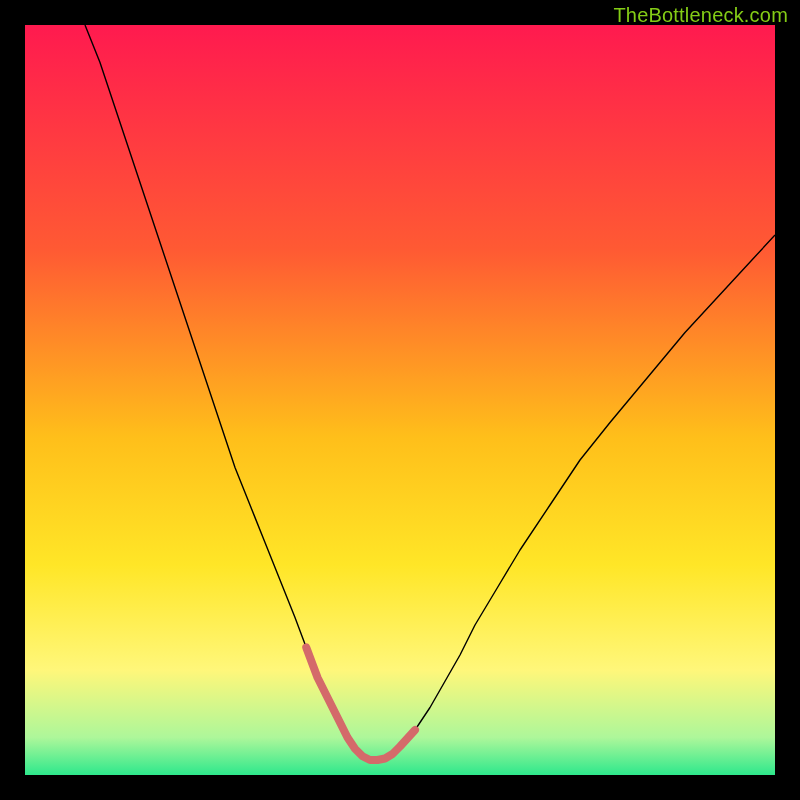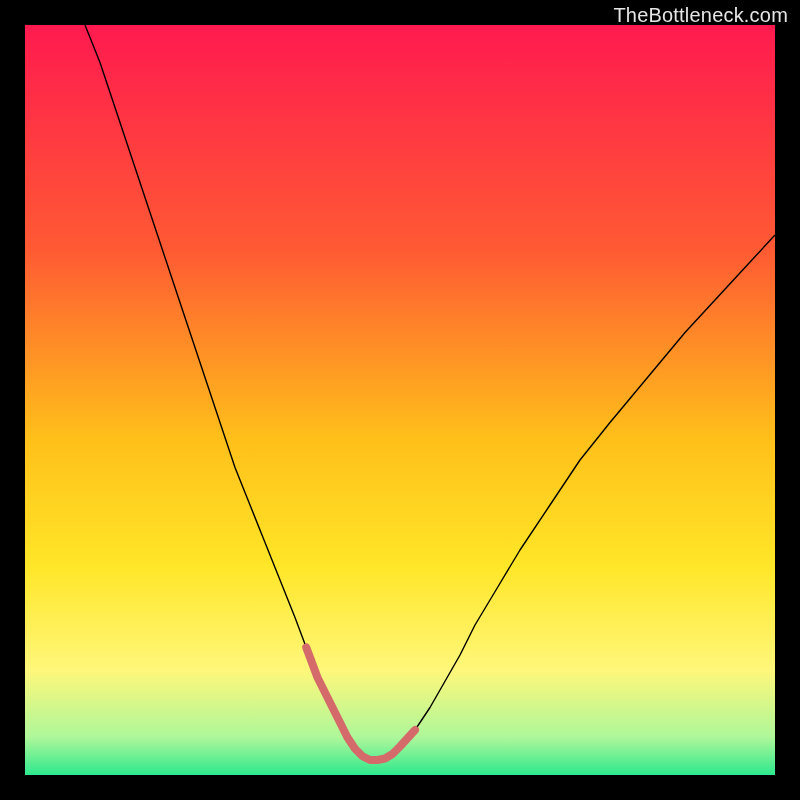--- a/index.html
+++ b/index.html
@@ -14,21 +14,21 @@
   .stage {
     position: relative;
     width: 800px;
     height: 800px;
     background: #000;
   }
   .watermark {
     position: absolute;
     top: 4px;
     right: 12px;
-    color: #e5e5e5;
+    color: #84cc16;
     font-size: 20px;
     font-weight: 500;
     letter-spacing: 0.2px;
     z-index: 10;
     user-select: none;
   }
   .plot {
     position: absolute;
     left: 25px;
     top: 25px;

